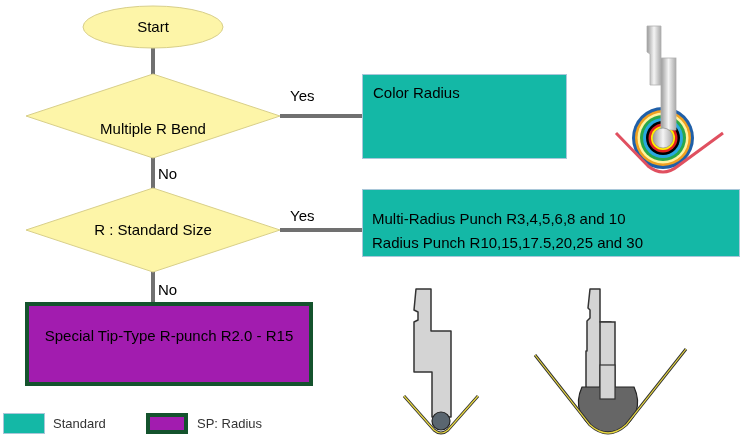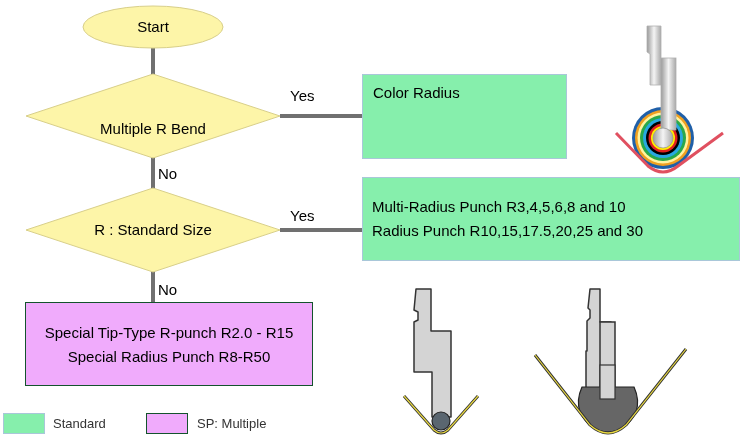--- a/index.html
+++ b/index.html
@@ -2,22 +2,22 @@
 <html><head>
 <meta charset="utf-8">
 <style>
   html, body { margin:0; padding:0; background:#ffffff; }
   body { width:740px; height:440px; position:relative; overflow:hidden;
          font-family:"Liberation Sans", sans-serif; color:#000; }
   svg.canvas { position:absolute; left:0; top:0; }
   .lbl { position:absolute; font-size:15px; line-height:18px; white-space:nowrap; }
   .center { text-align:center; }
   .box { position:absolute; box-sizing:border-box; }
-  .blue { background:#86efac; border:1px solid #a9c7d9; }
-  .gray { background:#f0abfc; border:1px solid #14532d; }
+  .blue { background:#14b8a6; border:1px solid #a9c7d9; }
+  .gray { background:#a21caf; border:4px solid #14532d; }
   .boxtext { font-size:15px; line-height:24px; }
 </style>
 </head>
 <body>
 
 <svg class="canvas" width="740" height="440" viewBox="0 0 740 440">
 
   <line x1="153" y1="48" x2="153" y2="74" stroke="#707070" stroke-width="4"></line>
   <line x1="280" y1="116" x2="363" y2="116" stroke="#707070" stroke-width="4"></line>
   <line x1="153" y1="157" x2="153" y2="190" stroke="#707070" stroke-width="4"></line>
@@ -73,28 +73,27 @@
 <div class="lbl" style="left:290px;top:87px;">Yes</div>
 <div class="lbl" style="left:158px;top:165px;">No</div>
 <div class="lbl center" style="left:73px;top:221px;width:160px;">R : Standard Size</div>
 <div class="lbl" style="left:290px;top:207px;">Yes</div>
 <div class="lbl" style="left:158px;top:281px;">No</div>
 
 <div class="box blue" style="left:362px;top:74px;width:205px;height:85px;padding:6px 0 0 10px;">
   <div class="boxtext">Color Radius</div>
 </div>
 
-<div class="box blue" style="left:362px;top:177px;width:378px;height:84px;padding:17px 0 0 9px;">
+<div class="box blue" style="left:362px;top:189px;width:378px;height:68px;padding:17px 0 0 9px;">
   <div class="boxtext">Multi-Radius Punch R3,4,5,6,8 and 10</div>
   <div class="boxtext">Radius Punch R10,15,17.5,20,25 and 30</div>
 </div>
 
 <div class="box gray center" style="left:25px;top:302px;width:288px;height:84px;padding:18px 0 0 0;">
   <div class="boxtext">Special Tip-Type R-punch R2.0 - R15</div>
-  <div class="boxtext">Special Radius Punch R8-R50</div>
 </div>
 
 <div>
   <div class="box blue" style="left:3px;top:413px;width:42px;height:21px;"></div>
   <div class="lbl" style="left:53px;top:415px;font-size:13px;color:#333;">Standard</div>
   <div class="box gray" style="left:146px;top:413px;width:42px;height:21px;"></div>
-  <div class="lbl" style="left:197px;top:415px;font-size:13px;color:#333;">SP: Multiple</div>
+  <div class="lbl" style="left:197px;top:415px;font-size:13px;color:#333;">SP: Radius</div>
 </div>
 
 </body></html>

